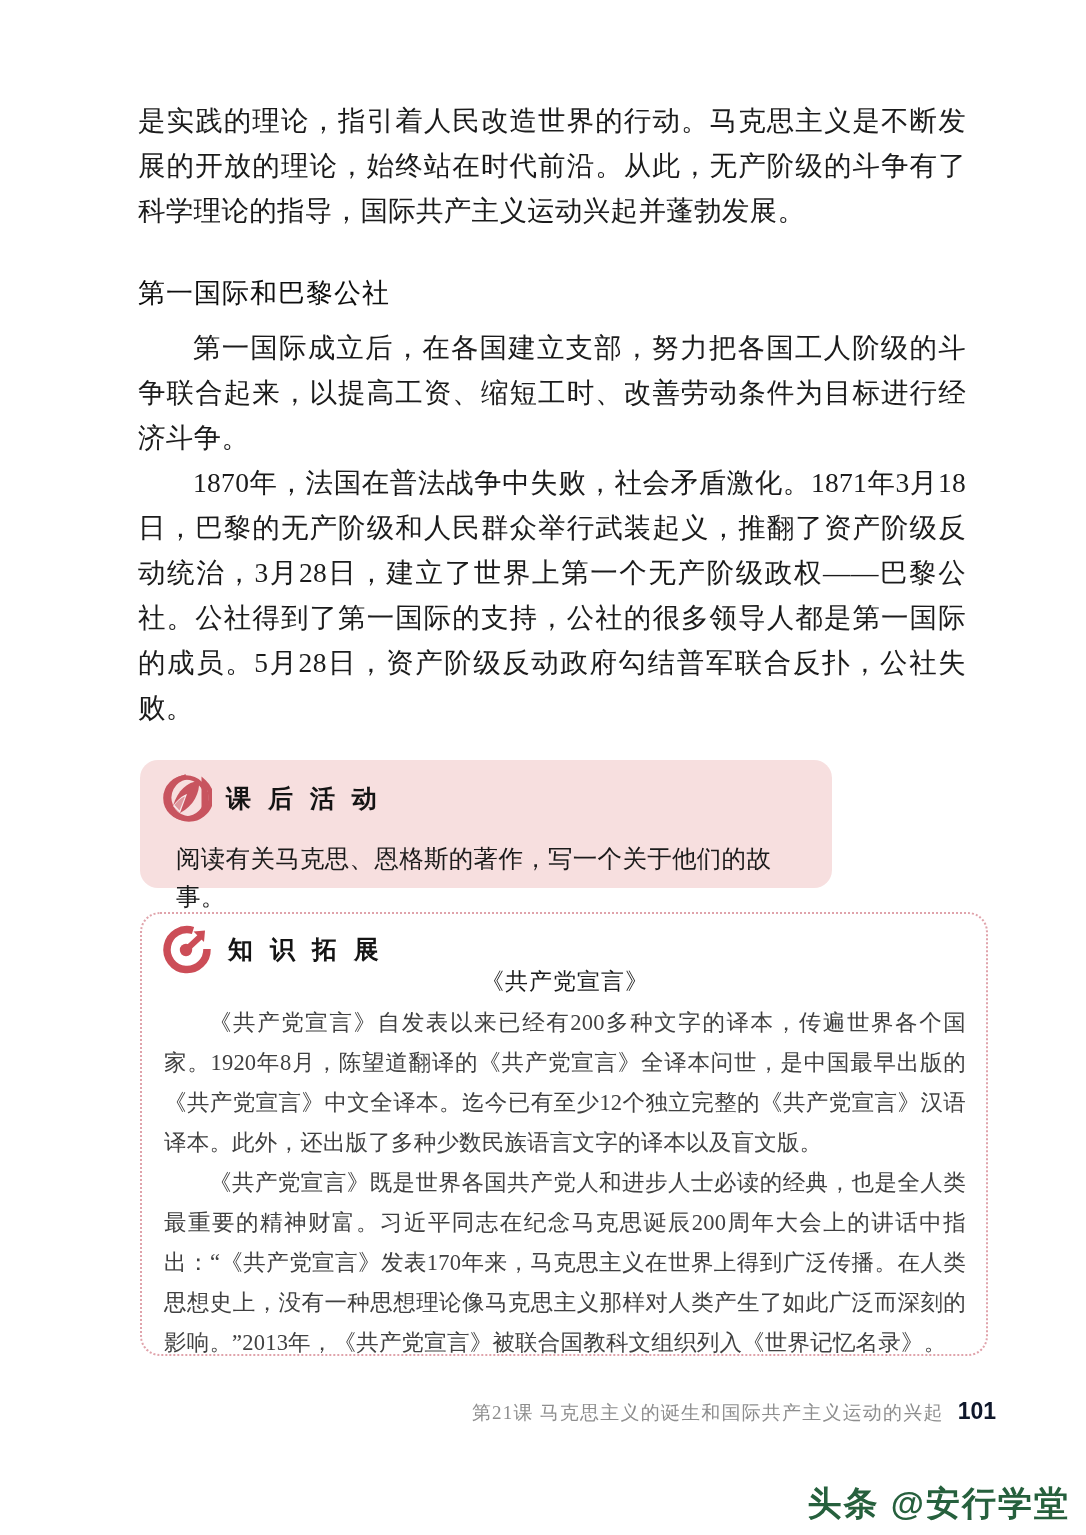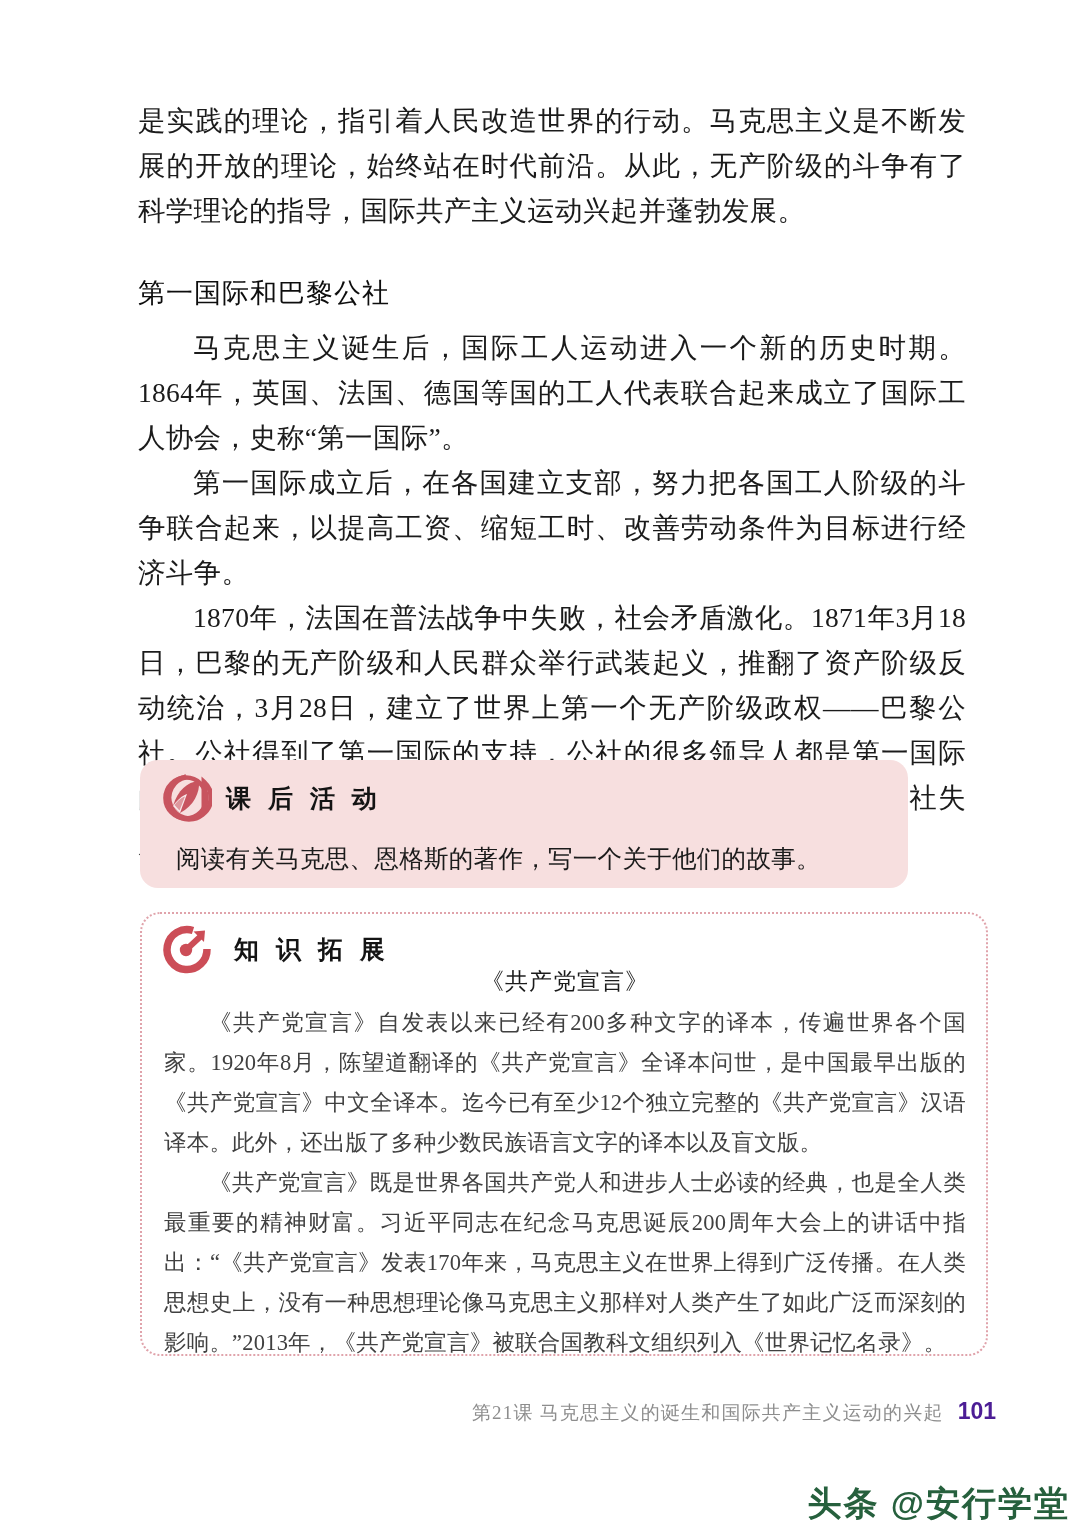--- a/index.html
+++ b/index.html
@@ -60,21 +60,21 @@
     white-space: nowrap;
   }
   .run-sep .dots { letter-spacing: 3px; }
   .run-sep .slash { padding: 0 4px; }
 
   
   .activity-box {
     position: absolute;
     left: 140px;
     top: 760px;
-    width: 768px;
+    width: 692px;
     height: 128px;
     background: #f7dfdf;
     border-radius: 18px;
   }
 
   .box-head {
     position: absolute;
     left: 20px;
     top: 12px;
     display: flex;
@@ -113,21 +113,21 @@
     border-radius: 20px;
     background: #ffffff;
   }
 
   .knowledge-head {
     position: absolute;
     left: 18px;
     top: 8px;
     display: flex;
     align-items: center;
-    gap: 20px;
+    gap: 14px;
   }
 
   .kw-title {
     font-family: "Liberation Sans", "DejaVu Sans", sans-serif;
     font-size: 25px;
     font-weight: bold;
     color: #141414;
     letter-spacing: 5px;
   }
 
@@ -164,21 +164,21 @@
     left: 0;
     right: 90px;
     top: 1398px;
     text-align: right;
     color: #8d8d8d;
     font-family: "Liberation Serif", "DejaVu Serif", serif;
     font-size: 19px;
     letter-spacing: 1.2px;
   }
   .footer .pageno {
-    color: #4c1d95;
+    color: #0f172a;
     font-size: 23px;
     font-weight: bold;
     letter-spacing: 0;
     margin-left: 8px;
     font-family: "Liberation Sans", "DejaVu Sans", sans-serif;
   }
 
   
   .watermark {
     position: absolute;
@@ -198,21 +198,20 @@
 <body>
 
 <div class="page">
 
   <div class="content">
 
     <p class="body-para">是实践的理论，指引着人民改造世界的行动。马克思主义是不断发展的开放的理论，始终站在时代前沿。从此，无产阶级的斗争有了科学理论的指导，国际共产主义运动兴起并蓬勃发展。</p>
 
     <h2 class="section-head">第一国际和巴黎公社</h2>
 
-    <p class="body-para indent">马克思主义诞生后，国际工人运动进入一个新的历史时期。1864年，英国、法国、德国等国的工人代表联合起来成立了国际工人协会，史称“第一国际”。</p>
 
     <p class="body-para indent">第一国际成立后，在各国建立支部，努力把各国工人阶级的斗争联合起来，以提高工资、缩短工时、改善劳动条件为目标进行经济斗争。</p>
 
     <p class="body-para indent">1870年，法国在普法战争中失败，社会矛盾激化。1871年3月18日，巴黎的无产阶级和人民群众举行武装起义，推翻了资产阶级反动统治，3月28日，建立了世界上第一个无产阶级政权——巴黎公社。公社得到了第一国际的支持，公社的很多领导人都是第一国际的成员。5月28日，资产阶级反动政府勾结普军联合反扑，公社失败。</p>
 
   </div>
 
   <div class="activity-box">
     <div class="box-head">
       <span>

